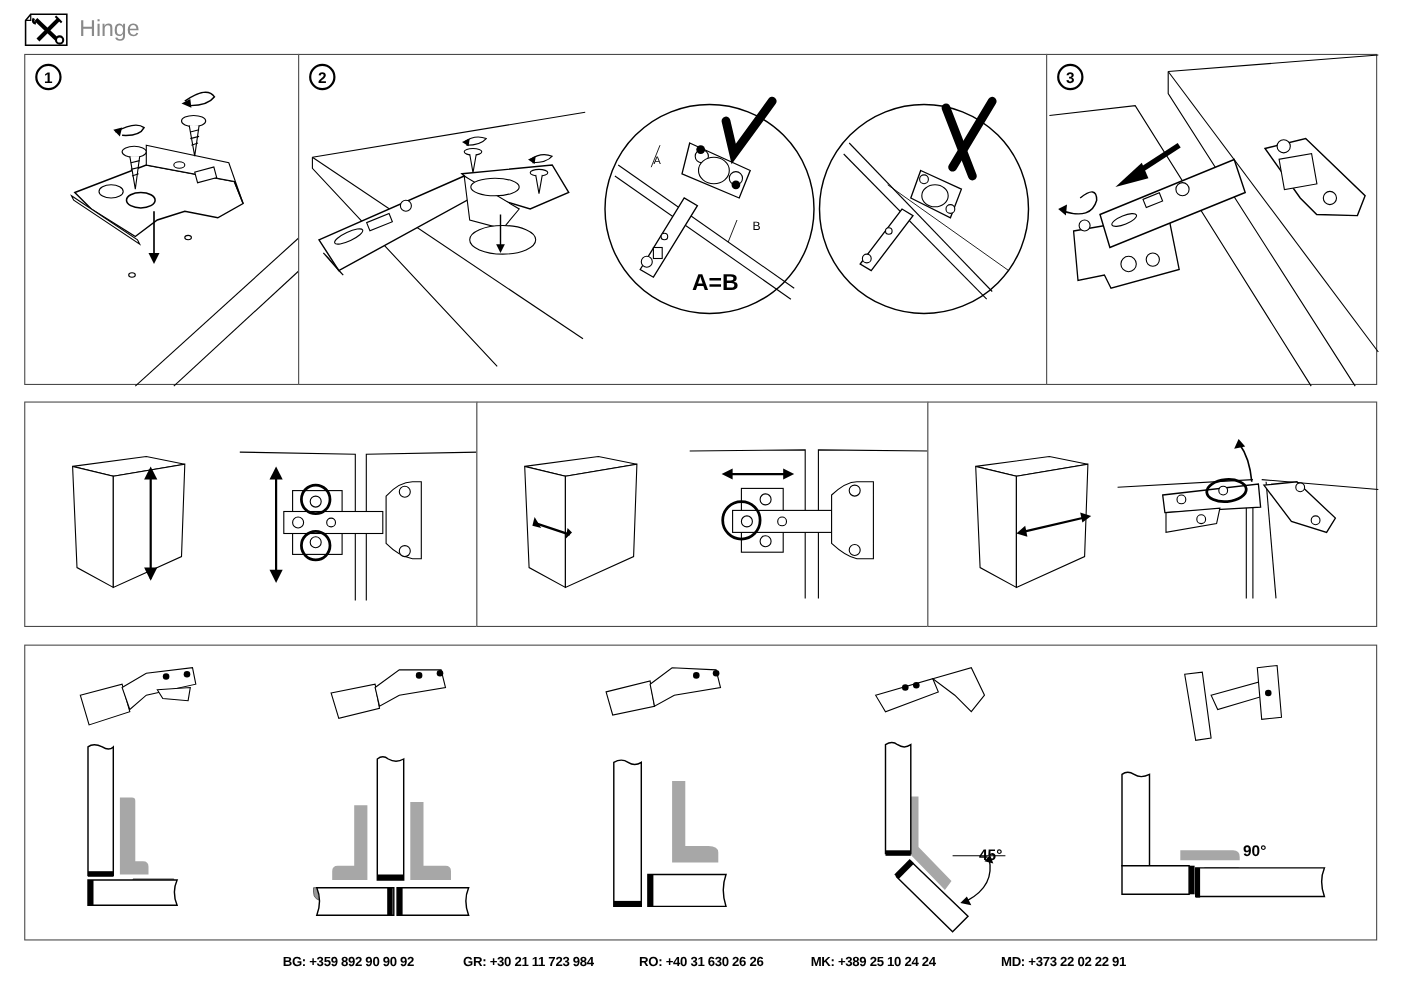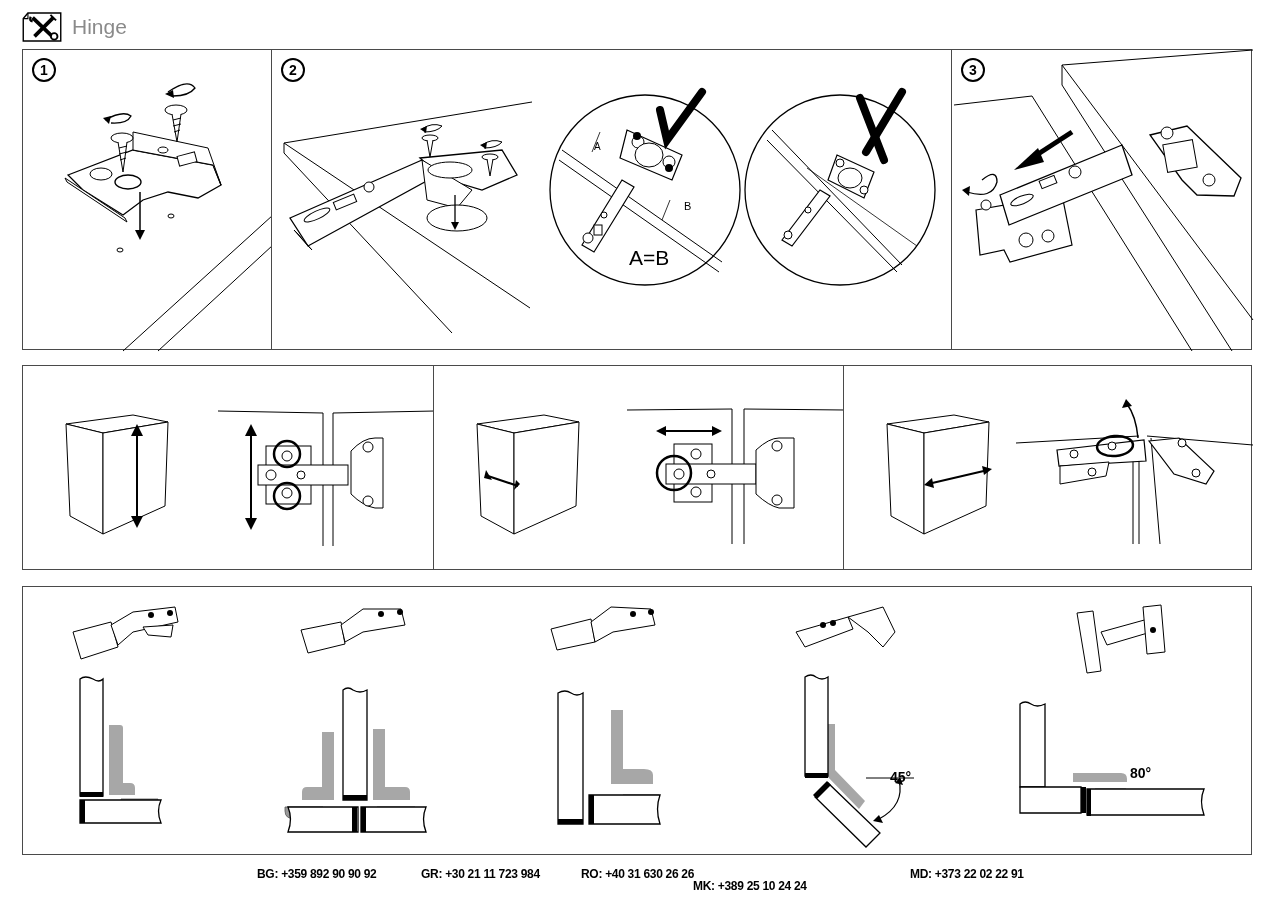--- a/index.html
+++ b/index.html
@@ -3,21 +3,21 @@
 <meta charset="utf-8">
 <style>
   html,body{margin:0;padding:0;background:#fff;}
   body{width:1274px;height:901px;position:relative;overflow:hidden;font-family:"Liberation Sans",sans-serif;}
   .abs{position:absolute;}
   .title-icon{left:22px;top:12px;width:40px;height:30px;}
   .title{left:72px;top:15px;font-size:21px;font-weight:normal;color:#8a8a8a;}
   .panel{position:absolute;border:1px solid #4a4a4a;box-sizing:border-box;background:#fff;}
   svg{position:absolute;left:0;top:0;overflow:visible;}
   .stepnum{position:absolute;width:20px;height:20px;border:2px solid #000;border-radius:50%;font-size:14px;font-weight:bold;text-align:center;line-height:20px;background:#fff;}
-  .label-big{position:absolute;font-weight:normal;font-size:21px;color:#000;}
+  .label-big{position:absolute;font-weight:bold;font-size:21px;color:#000;}
   .deg{position:absolute;font-weight:bold;font-size:14px;color:#000;}
   .footer{position:absolute;top:867px;font-size:12px;font-weight:bold;color:#000;font-family:"Liberation Sans",sans-serif;letter-spacing:-0.3px;}
 </style>
 </head>
 <body>
 
 <svg class="abs title-icon" width="42" height="32" viewBox="0 0 42 32" style="left:22px;top:12px;">
   <path d="M6 1 H41 V31 H1 V7 Z" fill="#fff" stroke="#000" stroke-width="1.5"></path>
   <path d="M1 7 L6 7 L6 1" fill="none" stroke="#000" stroke-width="1.2"></path>
   <line x1="11" y1="6" x2="33" y2="27" stroke="#000" stroke-width="4"></line>
@@ -333,20 +333,20 @@
       <circle cx="358" cy="27" r="3"></circle>
         <circle cx="377" cy="25" r="3"></circle>
       <circle cx="610" cy="27" r="3"></circle>
         <circle cx="628" cy="25" r="3"></circle>
       <circle cx="800" cy="38" r="3"></circle>
         <circle cx="810" cy="36" r="3"></circle>
       <circle cx="1130" cy="43" r="3"></circle>
     </g>
   </svg>
   <div class="deg" style="left:867px;top:182px;">45°</div>
-  <div class="deg" style="left:1107px;top:178px;">80°</div>
+  <div class="deg" style="left:1107px;top:178px;">90°</div>
 </div>
 
 <div class="footer" style="left:257px;text-align:center;">BG: +359 892 90 90 92</div>
 <div class="footer" style="left:421px;">GR: +30 21 11 723 984</div>
 <div class="footer" style="left:581px;">RO: +40 31 630 26 26</div>
-<div class="footer" style="left:693px;margin-top:12px;">MK: +389 25 10 24 24</div>
+<div class="footer" style="left:737px;">MK: +389 25 10 24 24</div>
 <div class="footer" style="left:894px;margin-left:16px;">MD: +373 22 02 22 91</div>
 
 </body></html>

